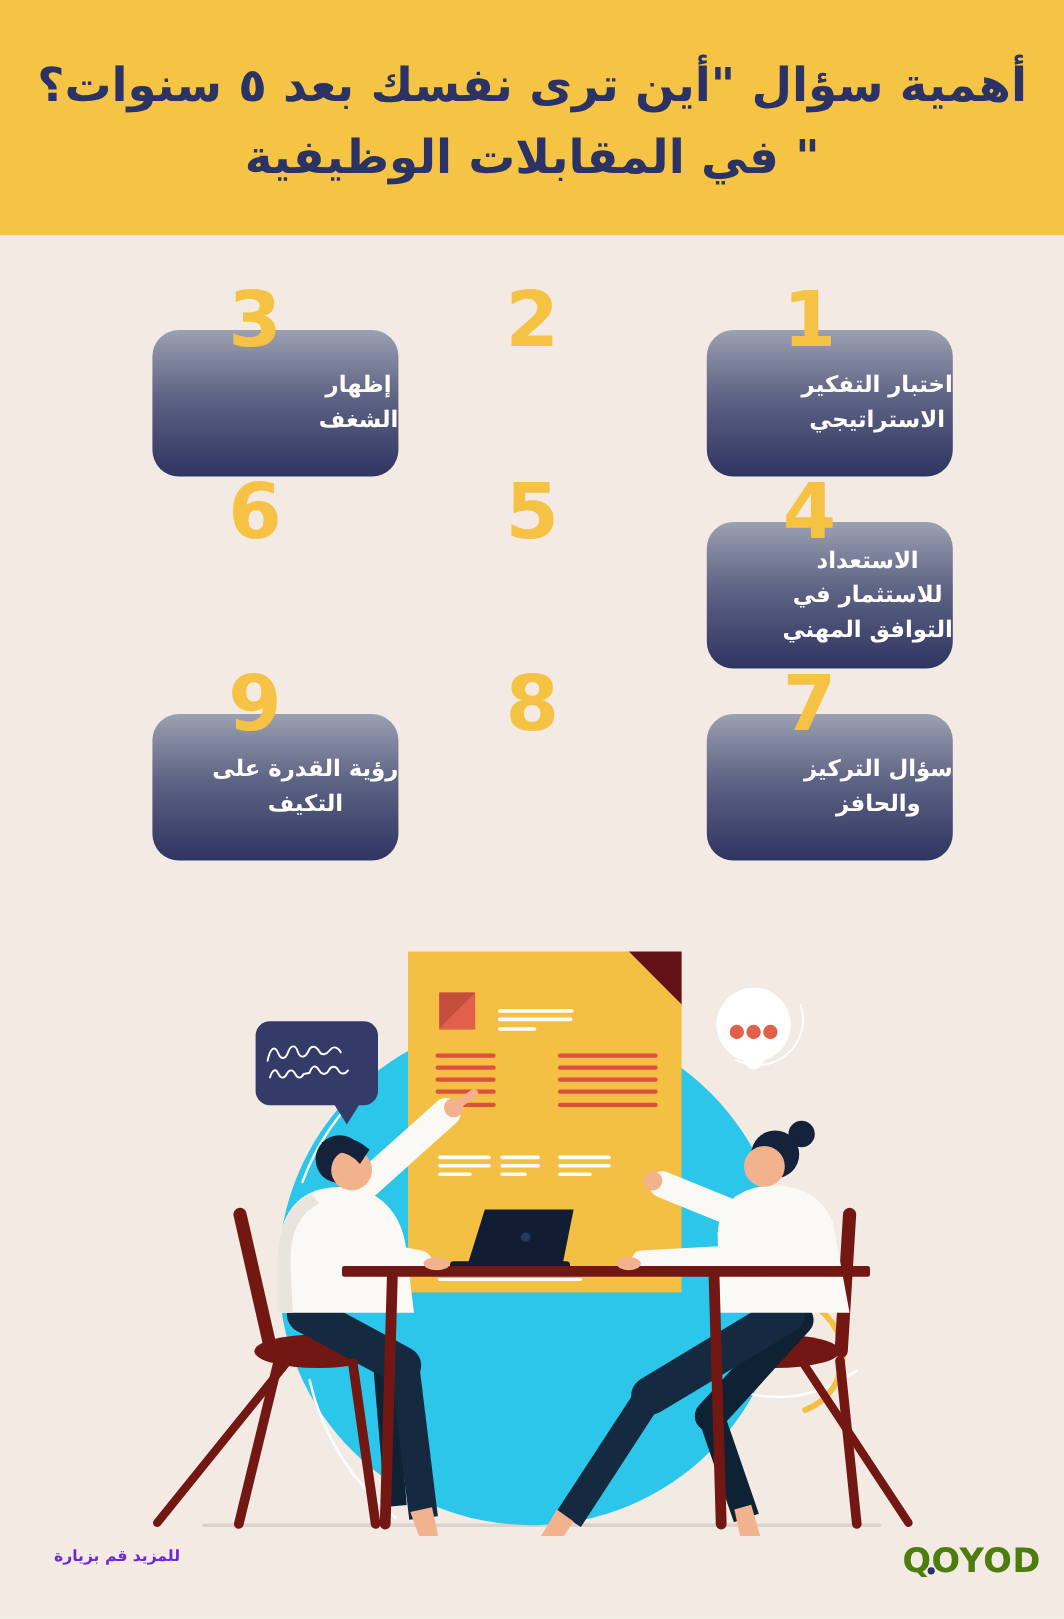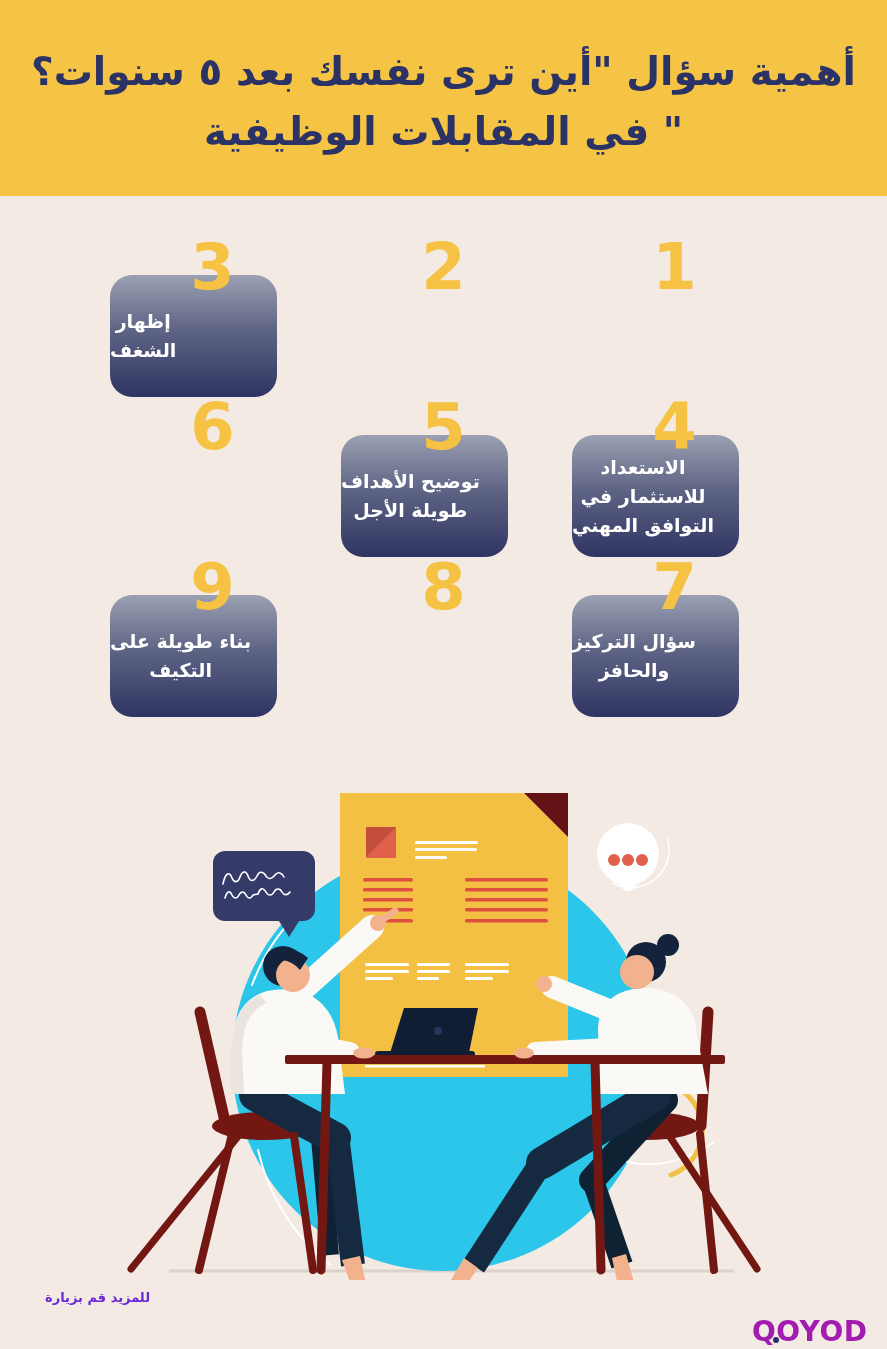--- a/index.html
+++ b/index.html
@@ -25,60 +25,64 @@
     grid-template-columns:repeat(3,205px);
     column-gap:26px; row-gap:0;
   }
   .cell{ position:relative; height:160px; }
   .num{
     position:absolute; top:0; left:0; width:100%; height:60px;
     text-align:center; font-size:64px; line-height:60px;
     font-weight:800; color:#F6C243; z-index:2;
   }
   .card{
-    position:absolute; top:38px; left:0; width:167px; height:122px;
+    position:absolute; top:38px; left:17px; width:205px; height:122px;
     border-radius:22px; z-index:1;
     background:linear-gradient(180deg,#9BA0B2 0%,#5E6484 45%,#2F3462 100%);
-    display:flex; align-items:center; justify-content:flex-end;
+    display:flex; align-items:center; justify-content:flex-start;
   }
   .card-label{
     direction:rtl; text-align:center; white-space:pre-line;
     color:#FFFFFF; font-size:19px; line-height:29px; font-weight:700;
   }
   
   .illus{ position:absolute; left:0; top:760px; }
   
   .visit{
     position:absolute; left:45px; top:1289px; direction:rtl; text-align:right;
     color:#6d28d9;
   }
   .visit .l1{ font-size:13px; font-weight:700; line-height:17px; }
   .visit .l2{ direction:ltr; font-size:17px; font-weight:400; line-height:18px;margin-top:44px; }
   .logo{
-    position:absolute; left:752px; top:1315px; width:110px;
-    color:#a21caf; font-size:28px; font-weight:800; letter-spacing:.5px;
+    position:absolute; left:752px; top:1284px; width:110px;
+    color:#4d7c0f; font-size:28px; font-weight:800; letter-spacing:.5px;
   }
   .logo-dot{
     position:absolute; left:21px; bottom:5px; width:6px; height:6px;
     border-radius:50%; background:#2B3265;
   }
 </style>
 </head>
 <body>
 
 <div class="page">
 
   <div class="header">
     <div class="title">أهمية سؤال "أين ترى نفسك بعد ٥ سنوات؟
 " في المقابلات الوظيفية</div>
   </div>
 
   <div class="cards">
     <div class="cell">
       <div class="num">1</div>
+      <div class="card">
+        <div class="card-label">اختبار التفكير
+الاستراتيجي</div>
+      </div>
     </div>
     <div class="cell">
       <div class="num">2</div>
     </div>
     <div class="cell">
       <div class="num">3</div>
       <div class="card">
         <div class="card-label">إظهار
 الشغف</div>
       </div>
@@ -86,42 +90,38 @@
     <div class="cell">
       <div class="num">4</div>
       <div class="card">
         <div class="card-label">الاستعداد
 للاستثمار في
 التوافق المهني</div>
       </div>
     </div>
     <div class="cell">
       <div class="num">5</div>
-      <div class="card">
-        <div class="card-label">توضيح الأهداف
-طويلة الأجل</div>
-      </div>
     </div>
     <div class="cell">
       <div class="num">6</div>
     </div>
     <div class="cell">
       <div class="num">7</div>
       <div class="card">
         <div class="card-label">سؤال التركيز
 والحافز</div>
       </div>
     </div>
     <div class="cell">
       <div class="num">8</div>
     </div>
     <div class="cell">
       <div class="num">9</div>
       <div class="card">
-        <div class="card-label">بناء طويلة على
+        <div class="card-label">رؤية القدرة على
 التكيف</div>
       </div>
     </div>
   </div>
 
   <svg class="illus" width="887" height="520" viewBox="0 0 887 520">
 
     <line x1="170" y1="511" x2="733" y2="511" stroke="#DBD3CB" stroke-width="3" stroke-linecap="round"></line>
 
     <circle cx="443" cy="300" r="211" fill="#2BC6E9"></circle>

